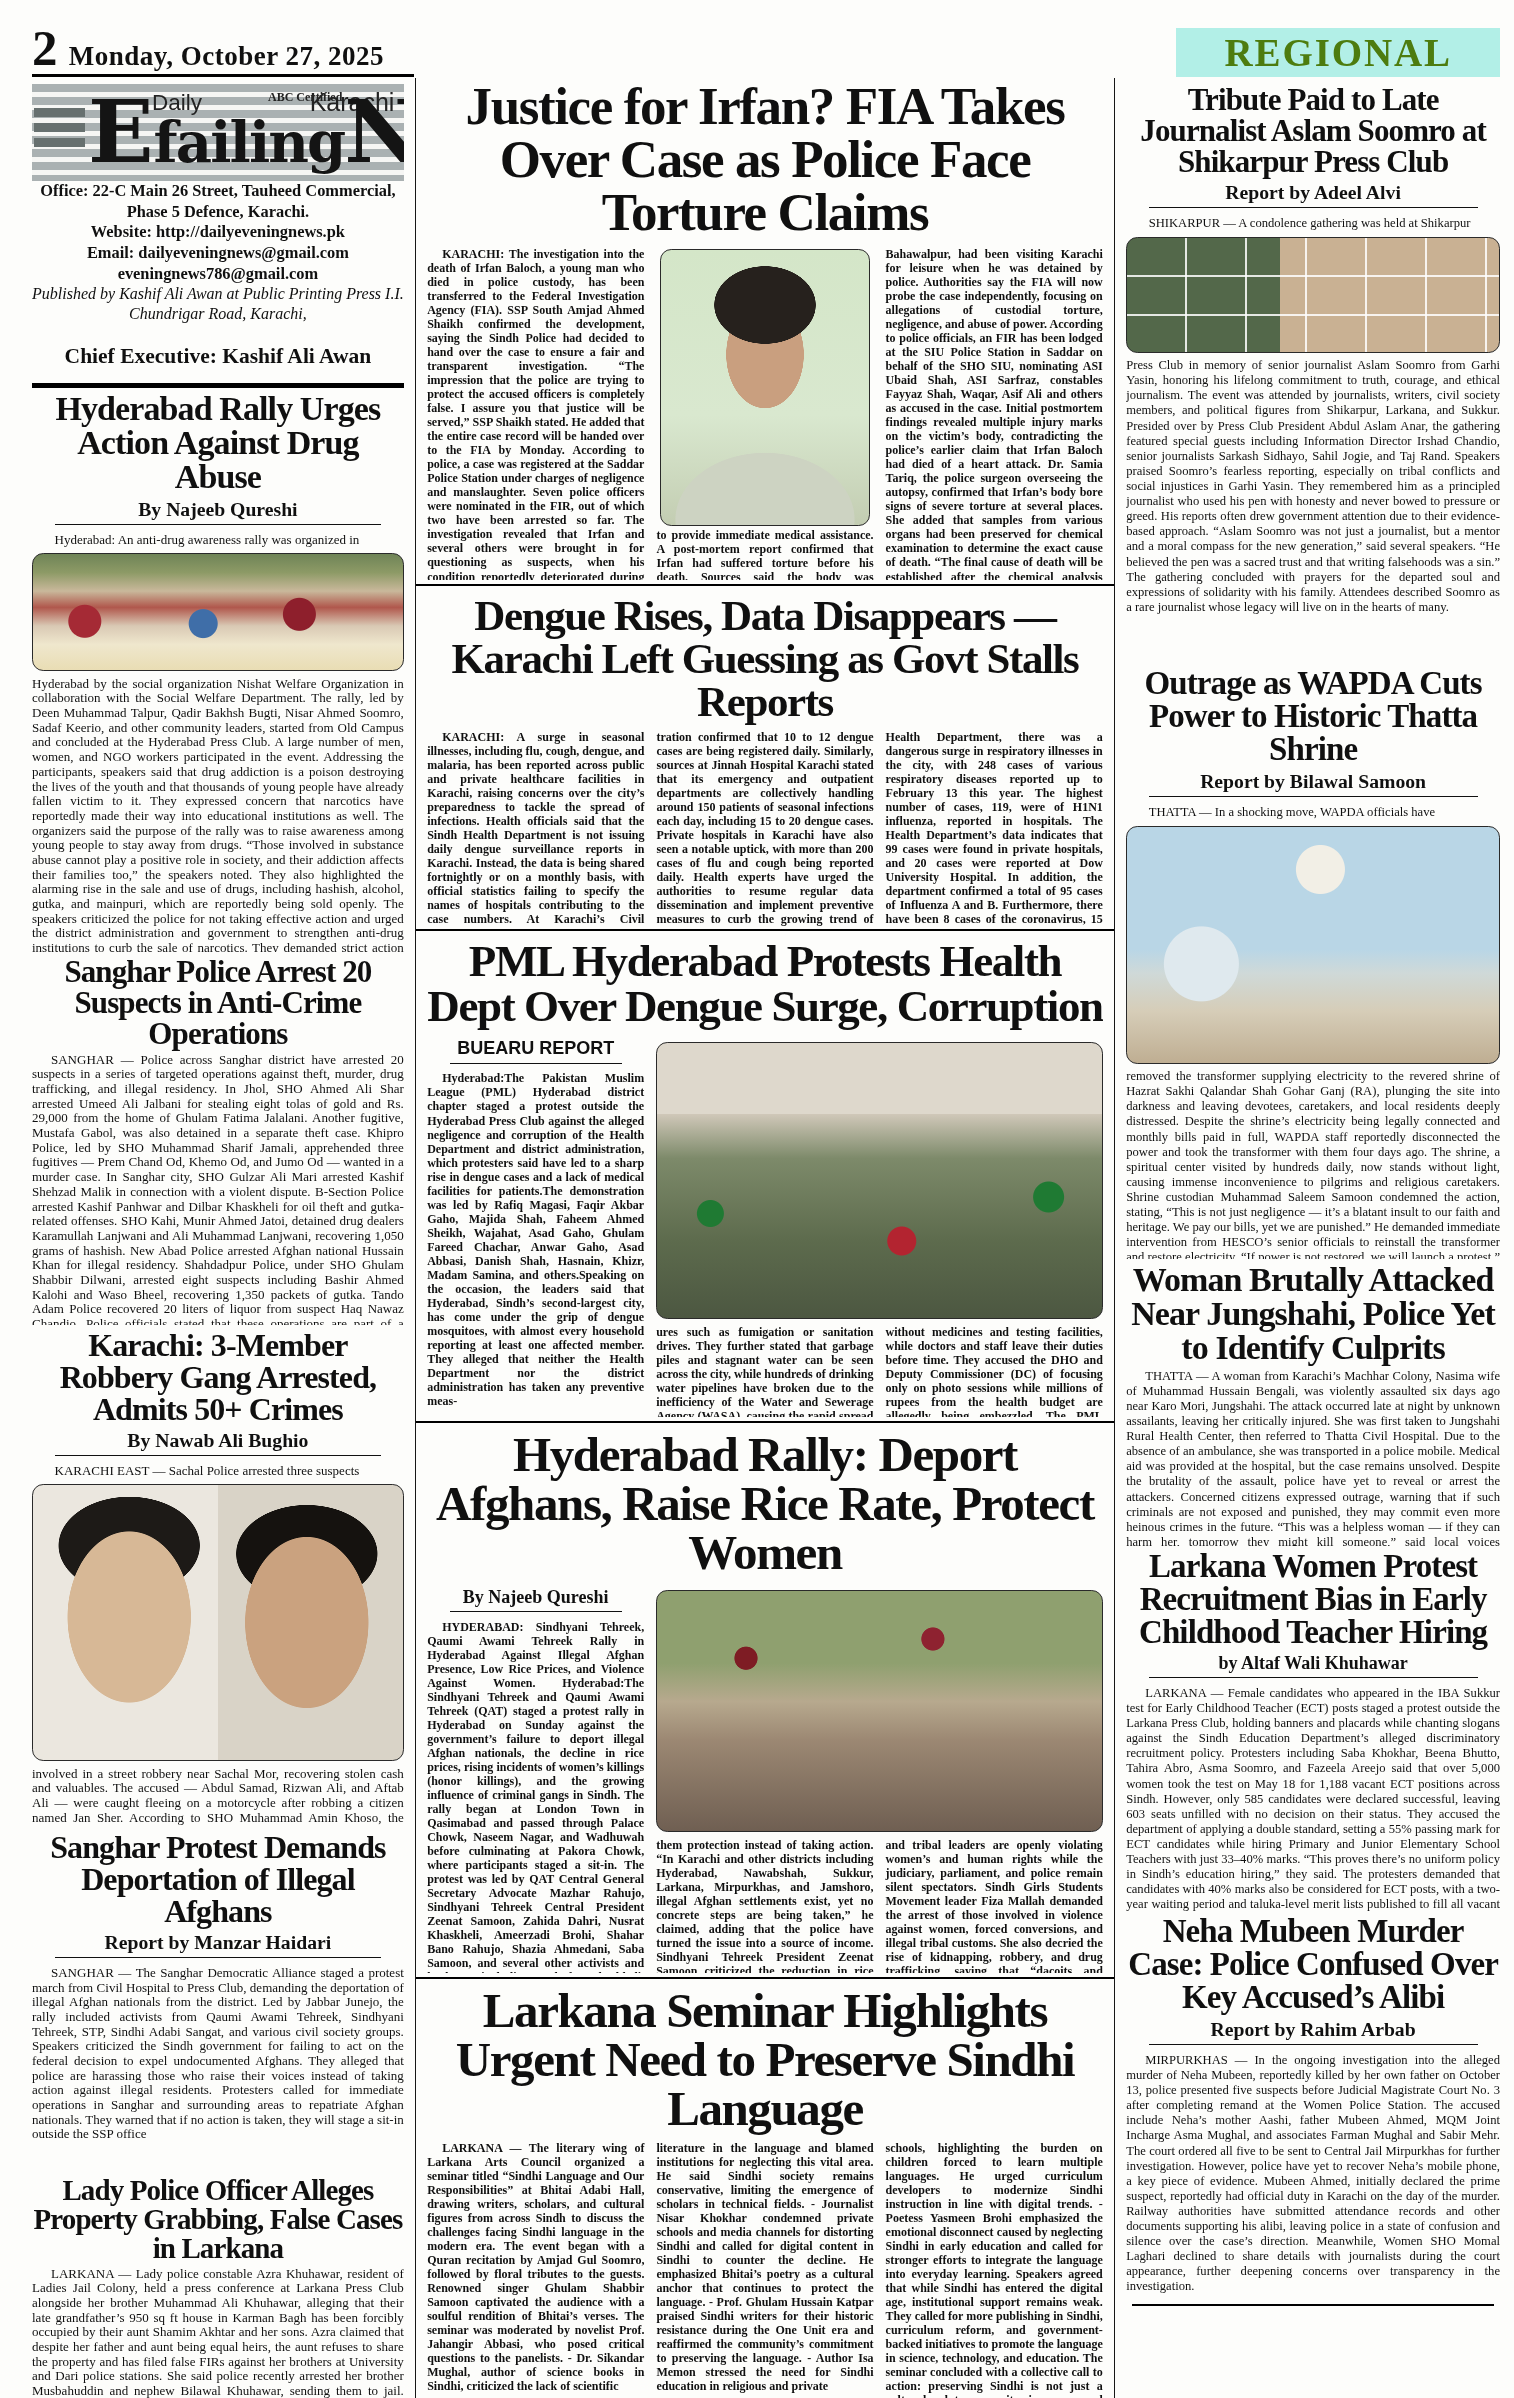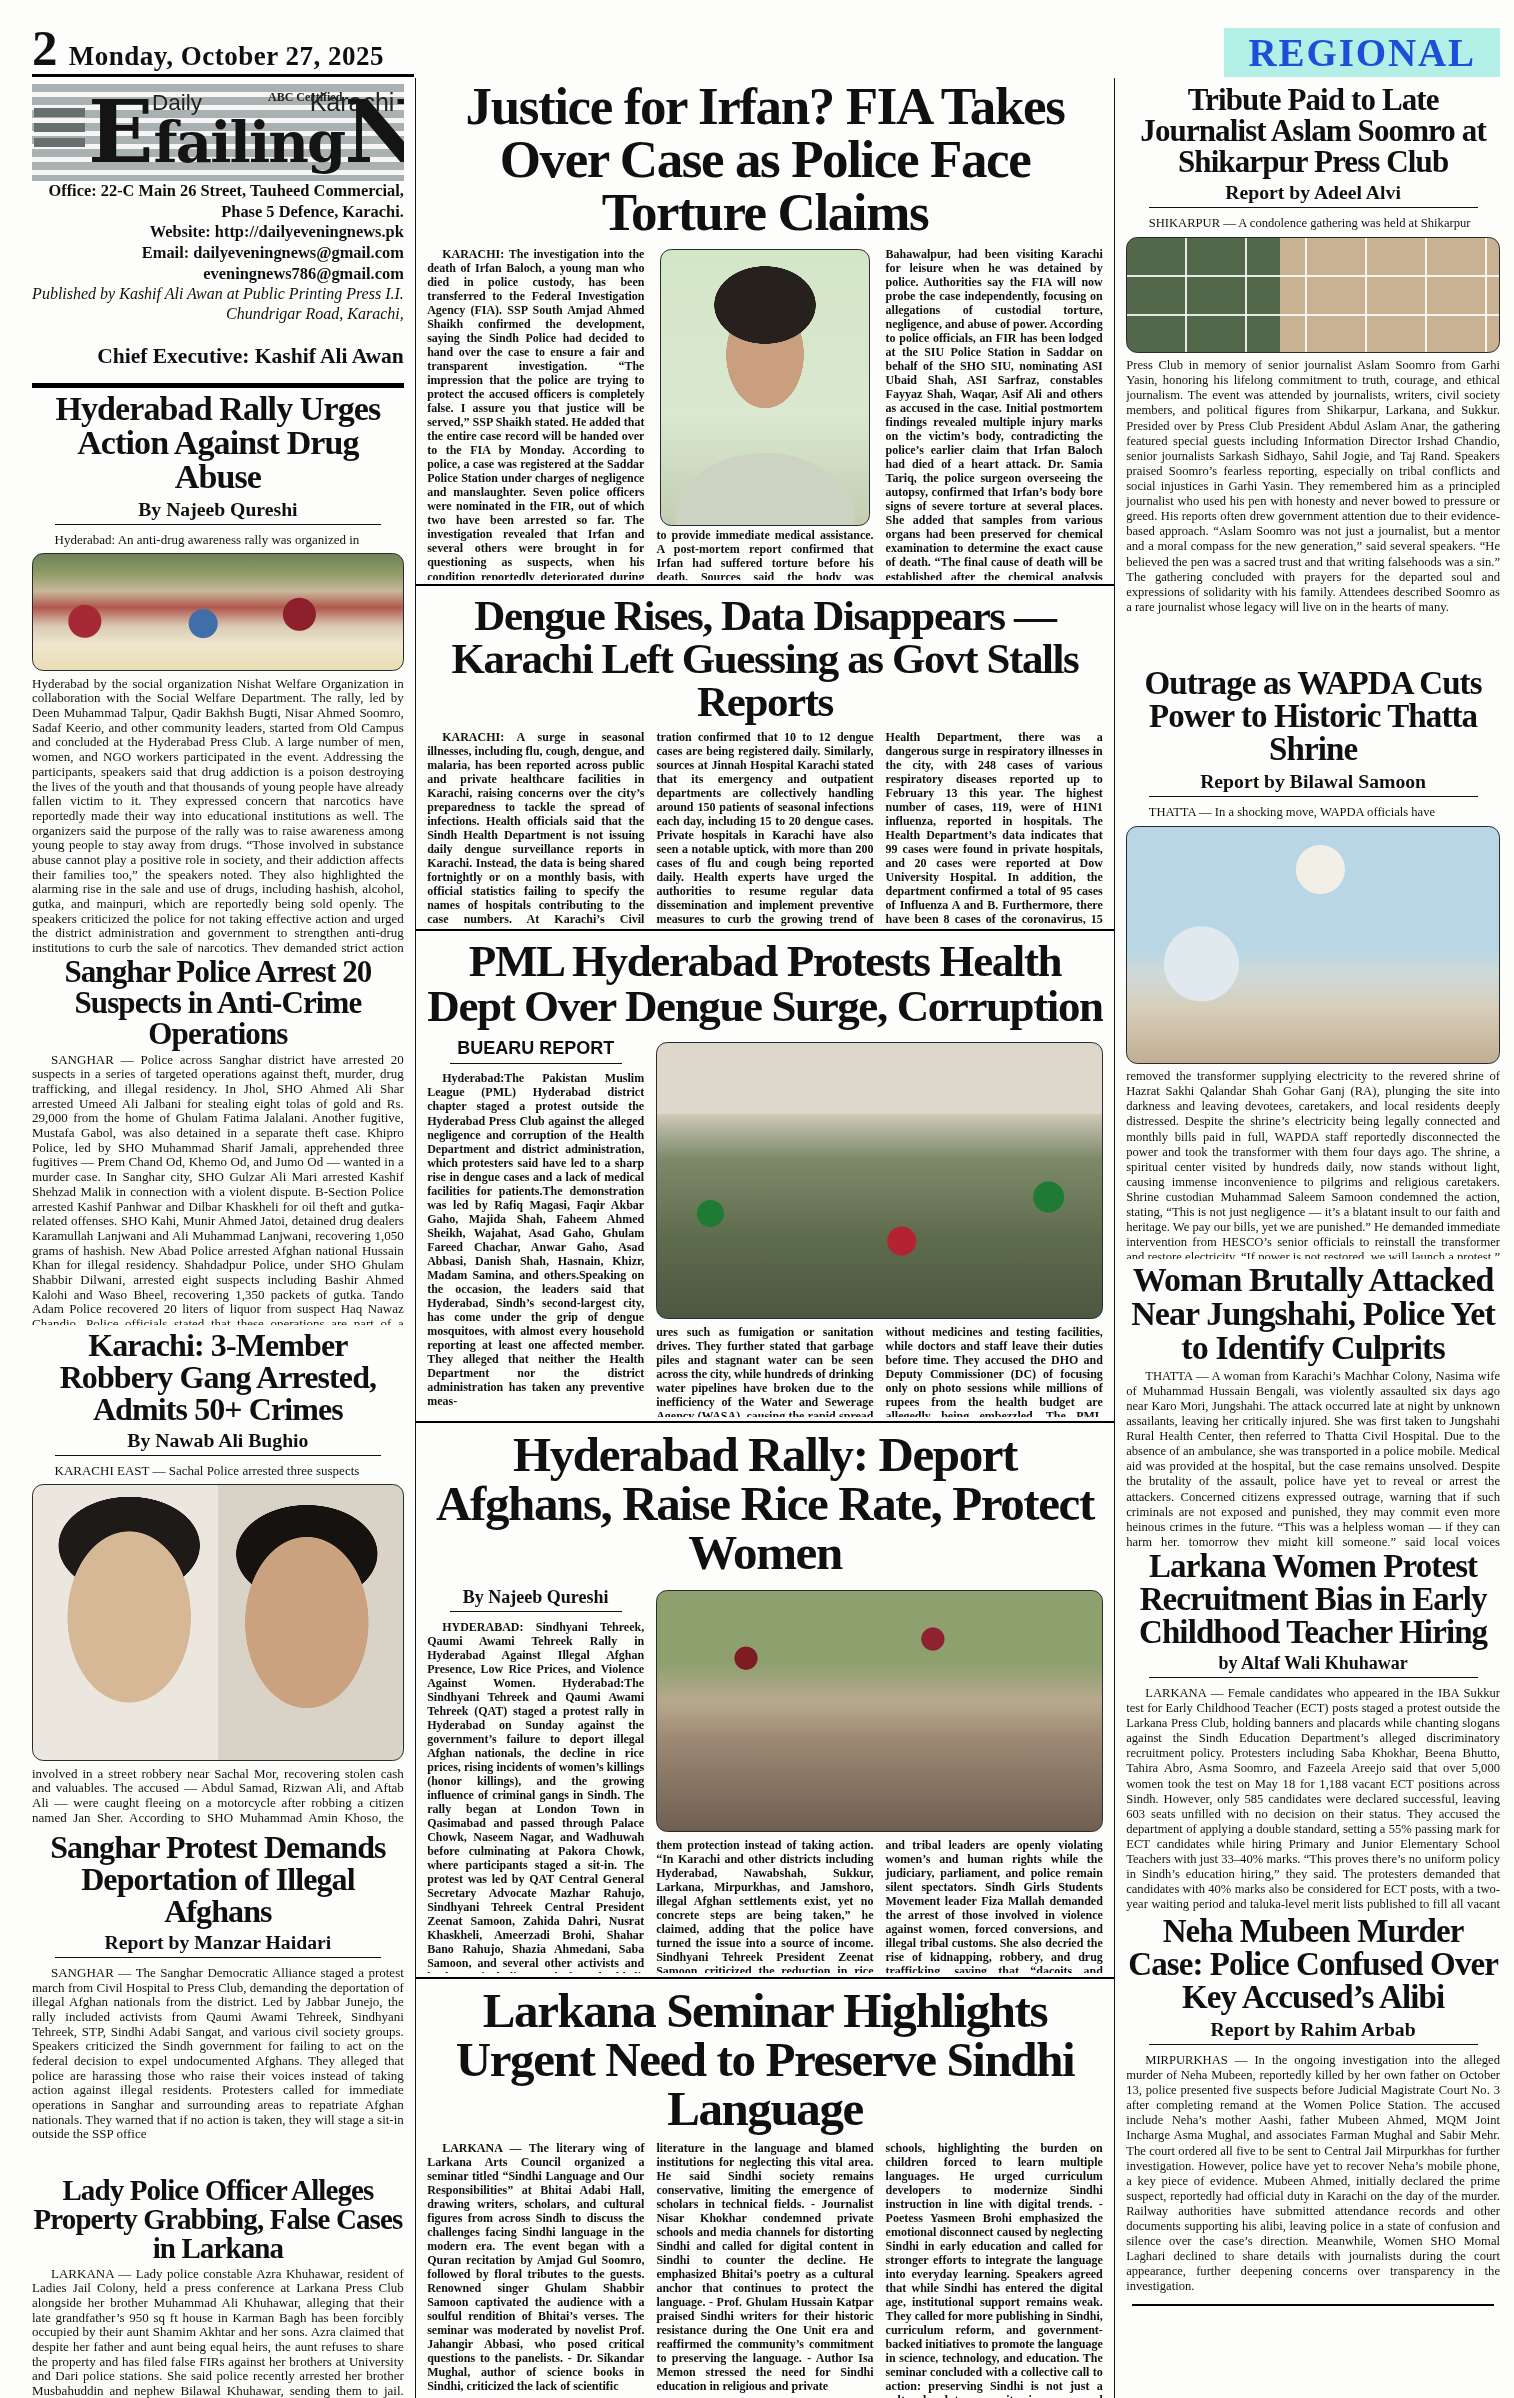--- a/index.html
+++ b/index.html
@@ -4,31 +4,31 @@
 <style>
   html,body{margin:0;padding:0;}
   body{width:1515px;height:2399px;background:#ffffff;font-family:"Liberation Serif",serif;color:#101010;}
   .page{position:relative;width:1515px;height:2399px;overflow:hidden;background:#fdfdfb;}
 
   
   .topbar{display:flex;justify-content:space-between;align-items:flex-end;padding:22.5px 15px 0 32px;height:54px;}
   .pagedate{display:flex;align-items:baseline;gap:11.2px;border-bottom:3.7px solid #000;width:382px;padding-bottom:1.9px;}
   .pagenum{font-size:51px;font-weight:bold;line-height:.8;}
   .issuedate{font-size:27px;font-weight:bold;letter-spacing:0.5px;}
-  .regional{background:#b2efe7;color:#1d4ed8;font-size:39px;font-weight:bold;letter-spacing:1.9px;padding:0 24px;line-height:49px;}
+  .regional{background:#b2efe7;color:#4d7c0f;font-size:39px;font-weight:bold;letter-spacing:1.9px;padding:0 48px;line-height:49px;}
 
   
   .cols{display:flex;align-items:stretch;height:2320px;margin-top:1.9px;}
   .col-left{width:416px;box-sizing:border-box;padding:1.9px 11.2px 0 32px;border-right:1.9px solid #161616;}
   .col-center{width:699px;box-sizing:border-box;padding:0 11.2px;border-right:1.9px solid #161616;}
   .col-right{flex:1;box-sizing:border-box;padding:1.9px 15px 0 11.2px;}
   section{overflow:hidden;display:block;}
 
   
-  .masthead{height:292px;text-align:right;}
+  .masthead{height:292px;text-align:center;}
   .logoband{position:relative;height:97px;margin-top:3.7px;background:repeating-linear-gradient(180deg,#aab1b2 0 8.4px,#f6f6f4 8.4px 13px);}
   .bars{position:absolute;left:1.9px;top:24px;display:flex;flex-direction:column;gap:5.6px;}
   .bars div{width:51px;height:9.4px;background:#67706f;}
   .logotext{position:absolute;left:56px;right:0;top:1.9px;white-space:nowrap;font-family:"DejaVu Serif",serif;font-weight:bold;color:#141414;}
   .logo-big{font-size:86px;line-height:92px;}
   .logo-small{font-size:56px;letter-spacing:-1.9px;}
   .lbl-daily{position:absolute;left:120px;top:5.6px;font-family:"Liberation Sans",sans-serif;font-size:22.5px;color:#222;}
   .lbl-abc{position:absolute;left:236px;top:7.5px;font-size:12px;font-weight:bold;color:#222;line-height:1;}
   .lbl-karachi{position:absolute;right:9.4px;top:3.7px;font-family:"Liberation Sans",sans-serif;font-size:25px;color:#222;}
   .mast-addr{font-weight:bold;font-size:16.4px;line-height:1.26;}

